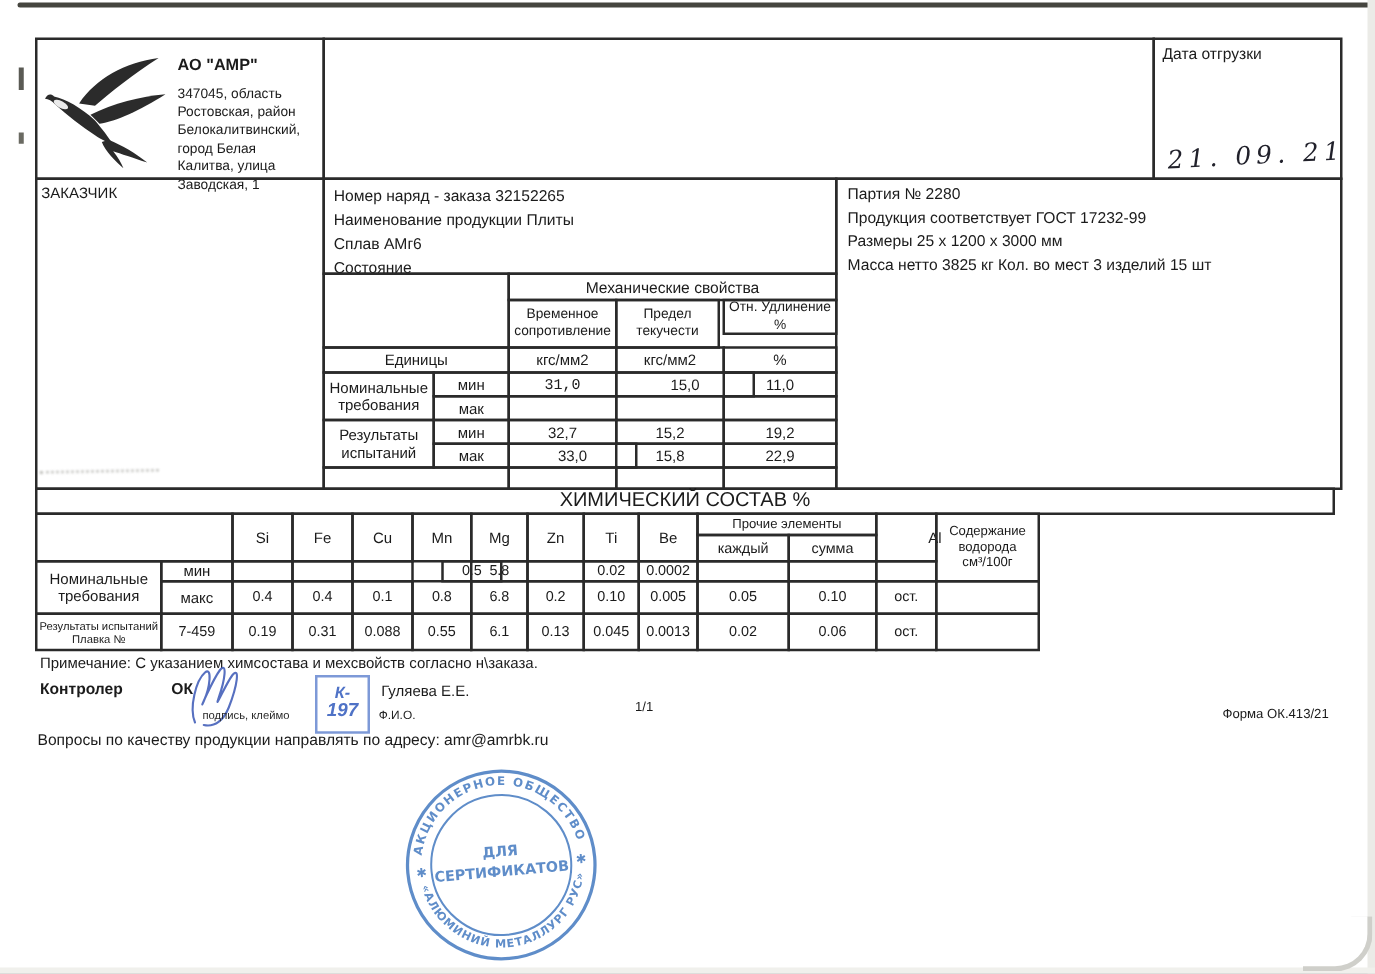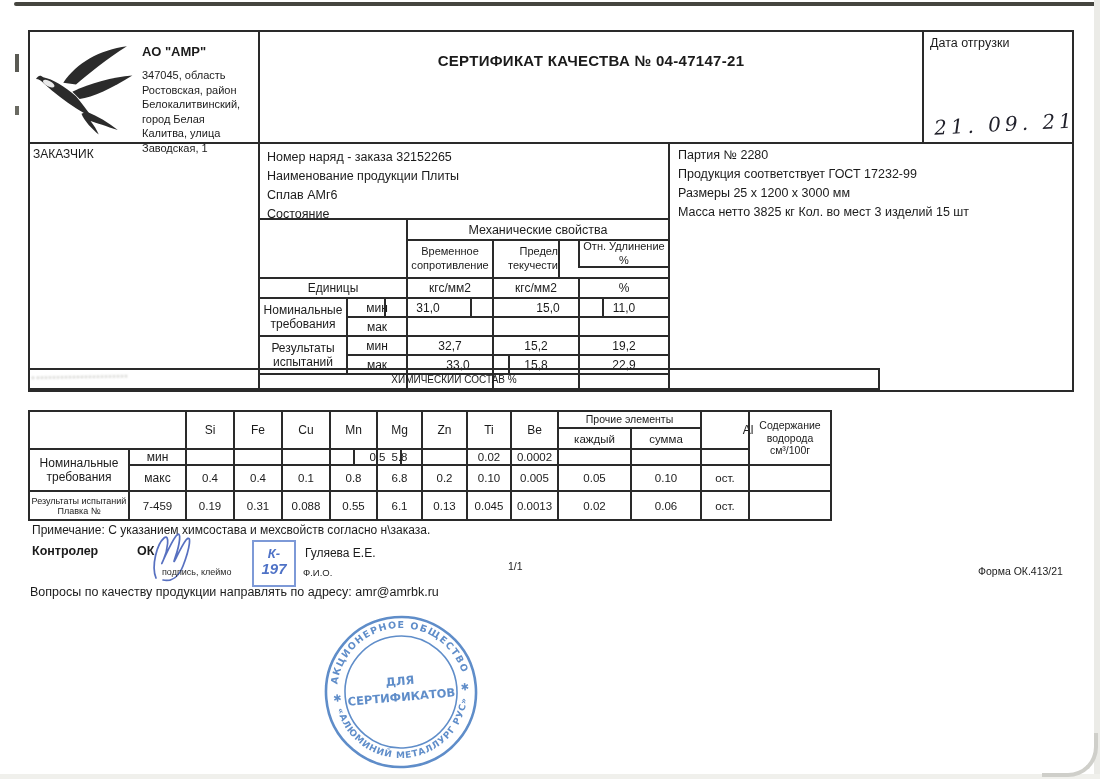--- a/index.html
+++ b/index.html
@@ -81,21 +81,20 @@
       <div class="addr-line">347045, область</div>
       <div class="addr-line">Ростовская, район</div>
       <div class="addr-line">Белокалитвинский,</div>
       <div class="addr-line">город Белая</div>
       <div class="addr-line">Калитва, улица</div>
       <div class="addr-line">Заводская, 1</div>
     </div>
   </div>
 
   <div class="cell" style="left:258px; top:30px; width:666px; height:114px;"></div>
-  <div class="cert-title">СЕРТИФИКАТ КАЧЕСТВА №  04-47147-21</div>
 
   <div class="cell" style="left:922px; top:30px; width:152px; height:114px;"></div>
   <div class="ship-label">Дата отгрузки</div>
   <div class="ship-date">21. 09.  21</div>
 
   <div class="cell" style="left:28px; top:142px; width:232px; height:250px;"></div>
   <div class="customer-label">ЗАКАЗЧИК</div>
 
   <div class="cell" style="left:258px; top:142px; width:412px; height:78px; padding:4px 7px;">
     <div class="infoline">Номер наряд - заказа 32152265</div>
@@ -108,31 +107,31 @@
     <div class="infoline">Партия № 2280</div>
     <div class="infoline">Продукция соответствует  ГОСТ 17232-99</div>
     <div class="infoline">Размеры 25 х 1200 х 3000 мм</div>
     <div class="infoline">Масса нетто  3825 кг  Кол. во мест 3  изделий 15 шт</div>
   </div>
 
   <div class="cell" style="left:258px; top:218px; width:150px; height:61px;"></div>
   <div class="cell ctr" style="left:406px; top:218px; width:264px; height:23px; font-size:12.5px;">Механические свойства</div>
 
   <div class="cell ctr hcell" style="left:406px; top:239px; width:88px; height:40px;">Временное сопротивление</div>
-  <div class="cell ctr hcell" style="left:492px; top:239px; width:68px; height:40px;text-align:right;">Предел текучести</div>
+  <div class="cell ctr hcell" style="left:492px; top:239px; width:84px; height:40px;">Предел текучести</div>
   <div class="cell ctr hcell" style="left:578px; top:239px; width:92px; height:29px;">Отн. Удлинение %</div>
 
   <div class="cell ctr lblcell" style="left:258px; top:277px; width:150px; height:22px;">Единицы</div>
   <div class="cell ctr num" style="left:406px; top:277px; width:88px; height:22px;">кгс/мм2</div>
   <div class="cell ctr num" style="left:492px; top:277px; width:88px; height:22px;">кгс/мм2</div>
   <div class="cell ctr num" style="left:578px; top:277px; width:92px; height:22px;">%</div>
 
   <div class="cell ctr lblcell" style="left:258px; top:297px; width:90px; height:40px;">Номинальные требования</div>
   <div class="cell ctr minmax" style="left:346px; top:297px; width:62px; height:21px;">мин</div>
-  <div class="cell ctr num" style="left:384px; top:297px; width:88px; height:21px;">31,0</div>
+  <div class="cell ctr num" style="left:406px; top:297px; width:88px; height:21px;font-family:Liberation Mono, monospace;">31,0</div>
   <div class="cell ctr num" style="left:492px; top:297px; width:112px; height:21px;">15,0</div>
   <div class="cell ctr num" style="left:578px; top:297px; width:92px; height:21px;">11,0</div>
 
   <div class="cell ctr minmax" style="left:346px; top:316px; width:62px; height:21px;">мак</div>
   <div class="cell ctr num" style="left:406px; top:316px; width:88px; height:21px;"></div>
   <div class="cell ctr num" style="left:492px; top:316px; width:88px; height:21px;"></div>
   <div class="cell ctr num" style="left:578px; top:316px; width:92px; height:21px;"></div>
 
   <div class="cell ctr lblcell" style="left:258px; top:335px; width:90px; height:40px;">Результаты испытаний</div>
   <div class="cell ctr minmax" style="left:346px; top:335px; width:62px; height:21px;">мин</div>
@@ -143,21 +142,21 @@
   <div class="cell ctr minmax" style="left:346px; top:354px; width:62px; height:21px;">мак</div>
   <div class="cell ctr num" style="left:406px; top:354px; width:104px; height:21px;">33,0</div>
   <div class="cell ctr num" style="left:492px; top:354px; width:88px; height:21px;">15,8</div>
   <div class="cell ctr num" style="left:578px; top:354px; width:92px; height:21px;">22,9</div>
 
   <div class="cell" style="left:258px; top:373px; width:150px; height:19px;"></div>
   <div class="cell" style="left:406px; top:373px; width:88px; height:19px;"></div>
   <div class="cell" style="left:492px; top:373px; width:88px; height:19px;"></div>
   <div class="cell" style="left:578px; top:373px; width:92px; height:19px;"></div>
 
-  <div class="cell ctr" style="left:28px; top:368px; width:852px; height:22px; font-size:10px;">ХИМИЧЕСКИЙ СОСТАВ %</div>
+  <div class="cell ctr" style="left:28px; top:390px; width:1040px; height:22px; font-size:16px;">ХИМИЧЕСКИЙ СОСТАВ %</div>
 
   <div class="cell" style="left:28px; top:410px; width:159px; height:40px;"></div>
   <div class="cell ctr chem-el" style="left:185px; top:410px; width:50px; height:40px;">Si</div>
   <div class="cell ctr chem-el" style="left:233px; top:410px; width:50px; height:40px;">Fe</div>
   <div class="cell ctr chem-el" style="left:281px; top:410px; width:50px; height:40px;">Cu</div>
   <div class="cell ctr chem-el" style="left:329px; top:410px; width:49px; height:40px;">Mn</div>
   <div class="cell ctr chem-el" style="left:376px; top:410px; width:47px; height:40px;">Mg</div>
   <div class="cell ctr chem-el" style="left:421px; top:410px; width:47px; height:40px;">Zn</div>
   <div class="cell ctr chem-el" style="left:466px; top:410px; width:46px; height:40px;">Ti</div>
   <div class="cell ctr chem-el" style="left:510px; top:410px; width:49px; height:40px;">Be</div>

